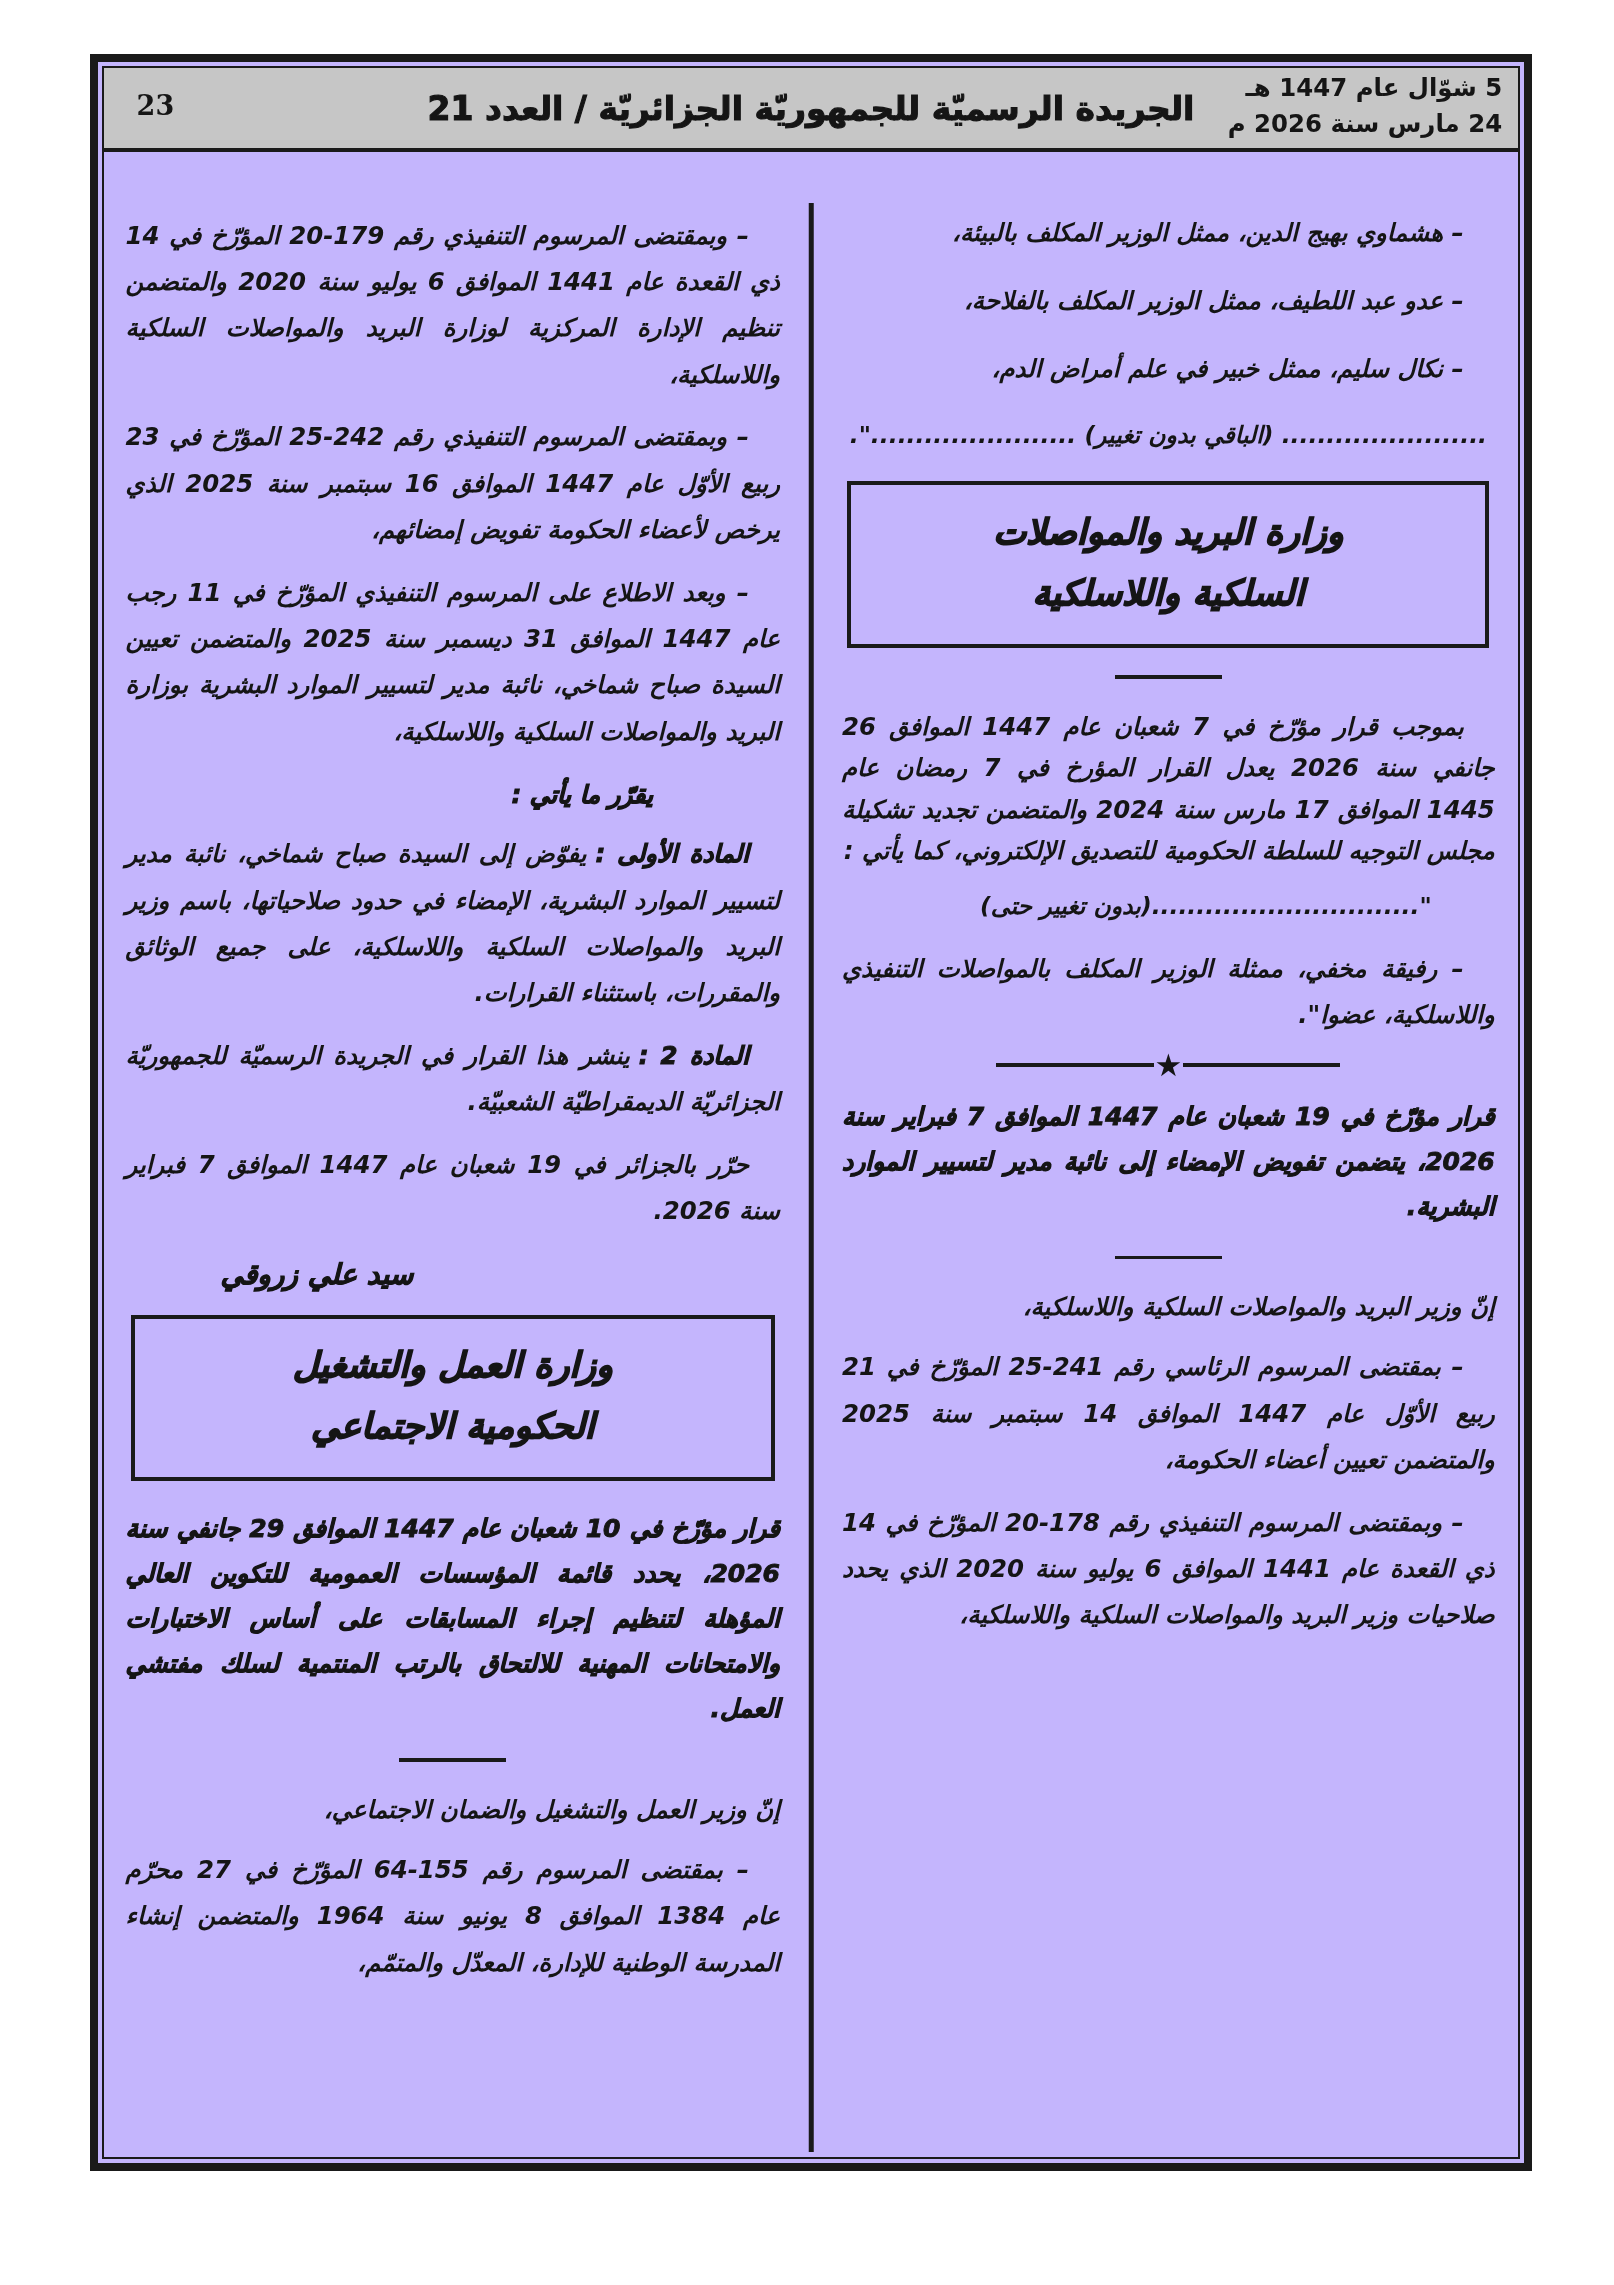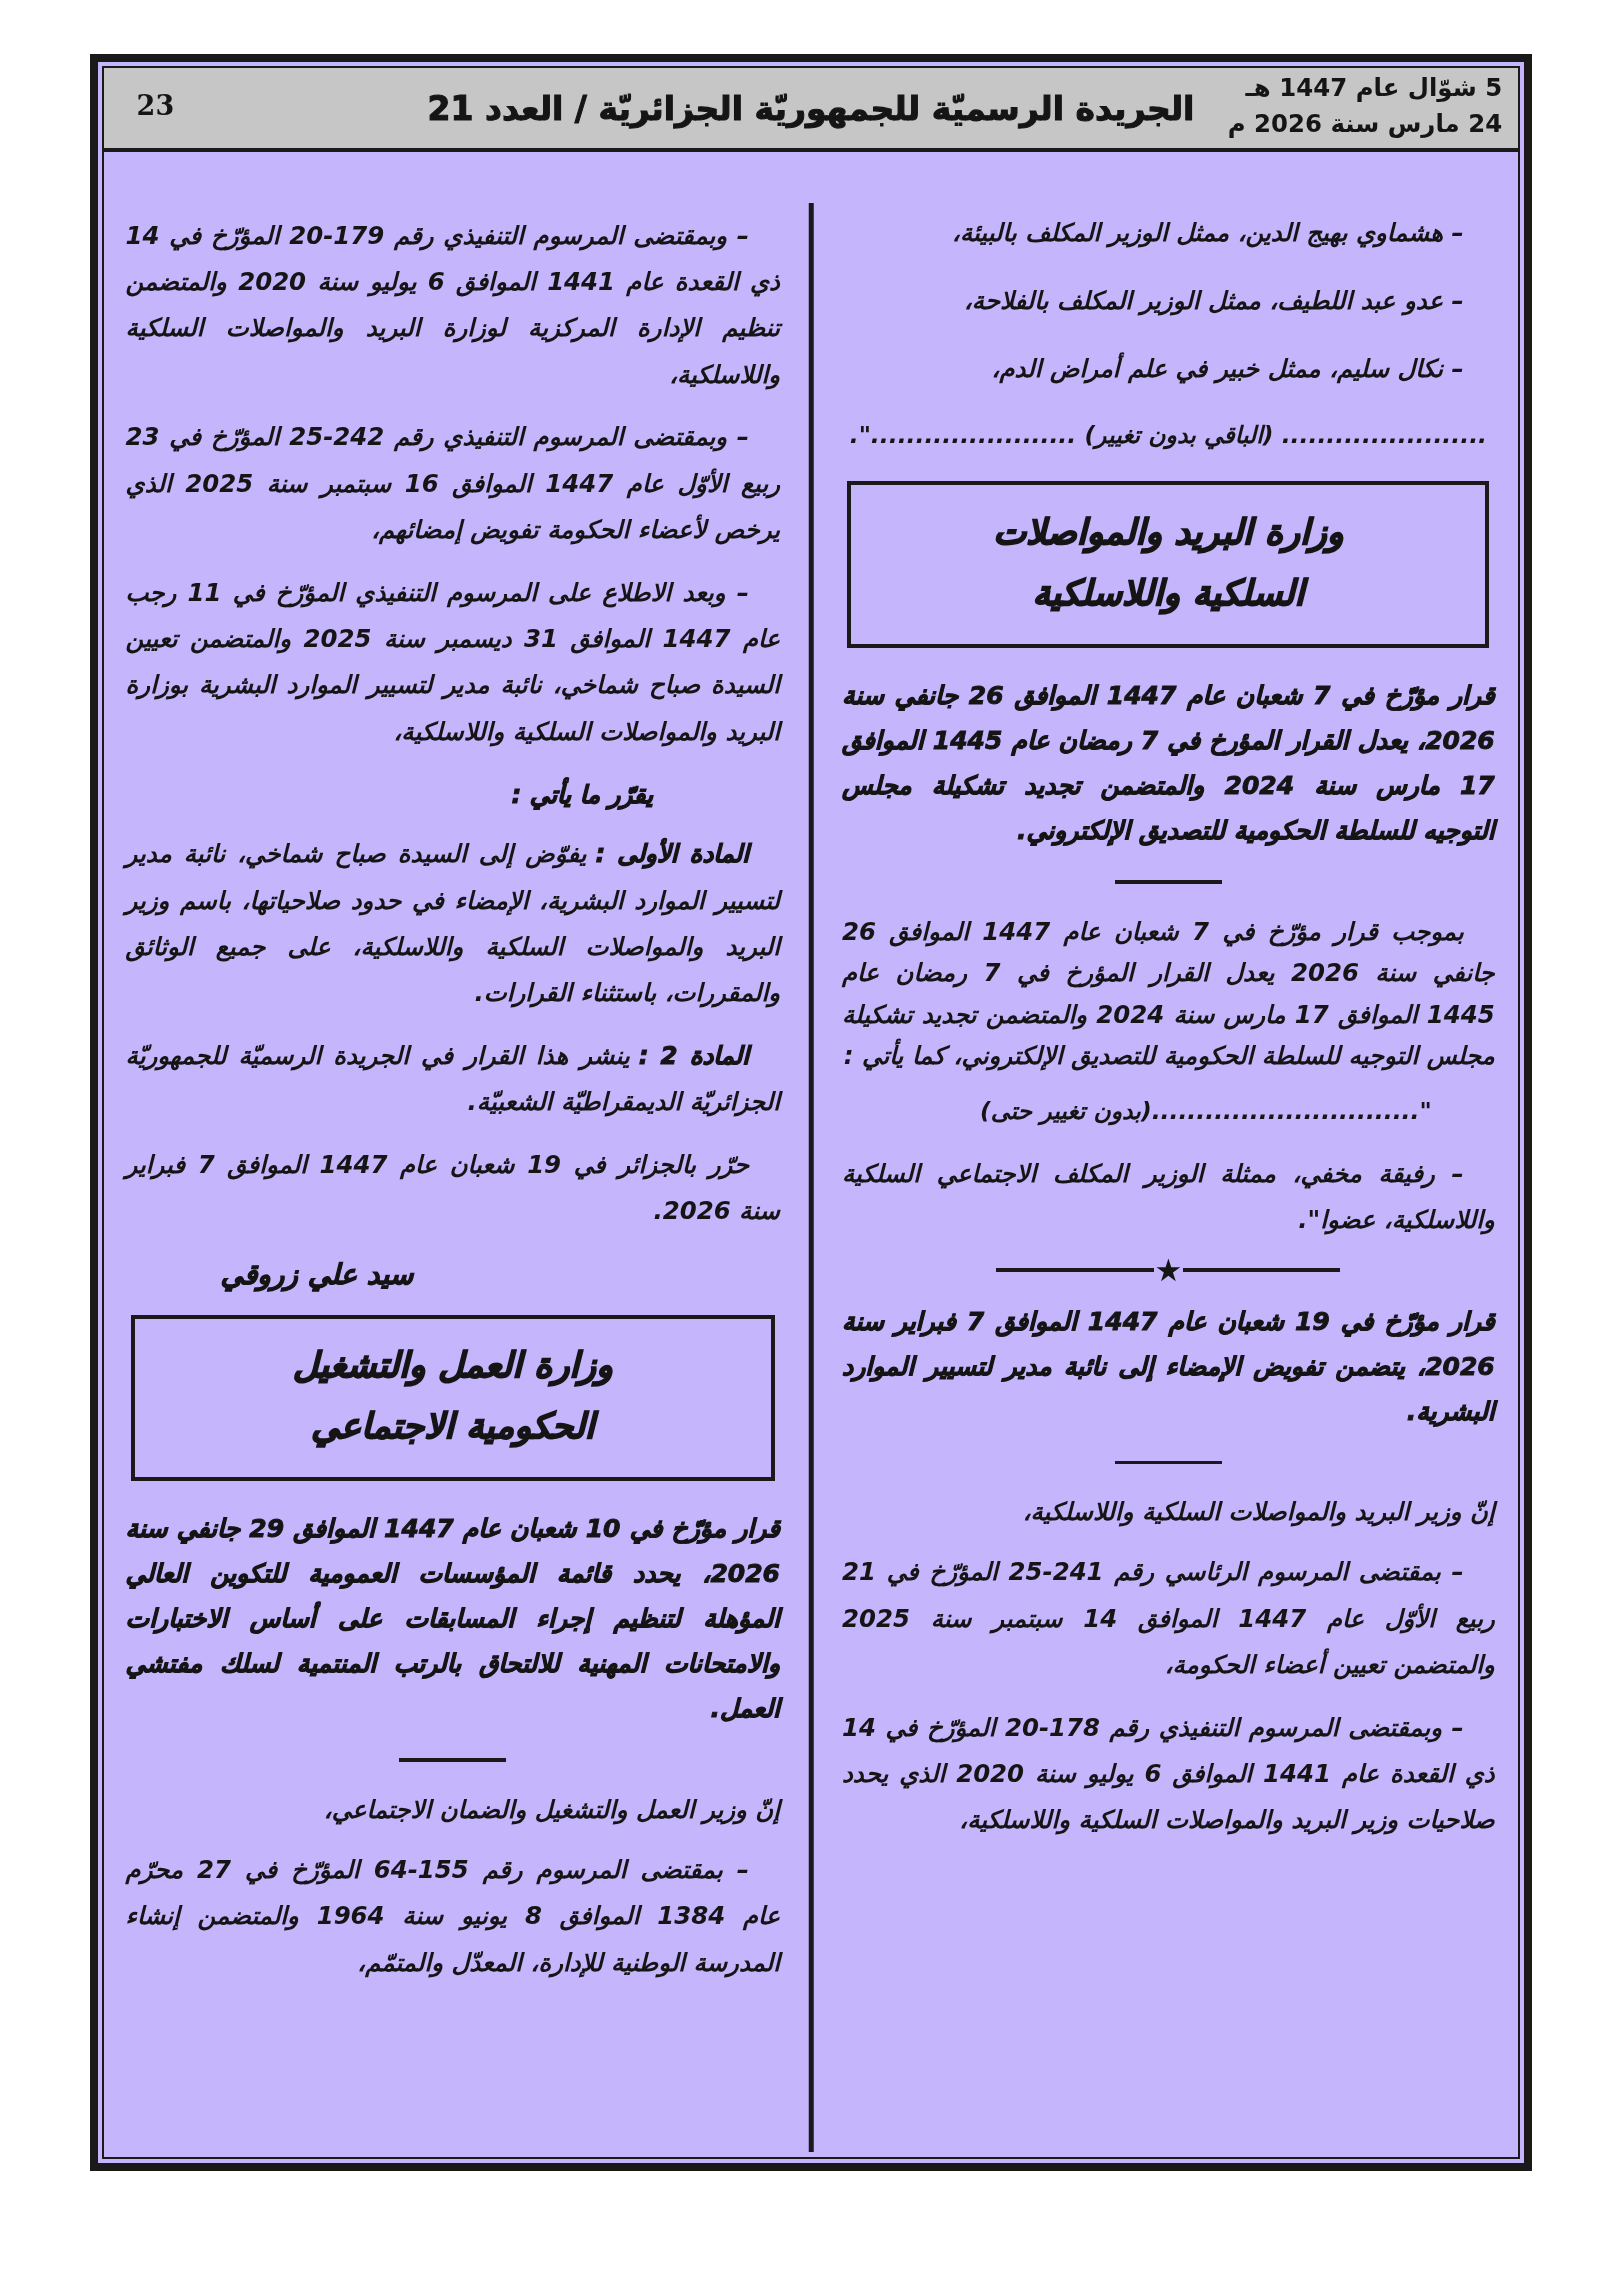--- a/index.html
+++ b/index.html
@@ -110,29 +110,28 @@
           <p class="p single ind">– هشماوي بهيج الدين، ممثل الوزير المكلف بالبيئة،</p>
           <p class="p single ind">– عدو عبد اللطيف، ممثل الوزير المكلف بالفلاحة،</p>
           <p class="p single ind">– نكال سليم، ممثل خبير في علم أمراض الدم،</p>
           <p class="dots-left">....................... (الباقي بدون تغيير) .......................".</p>
 
           <div class="mbox">
             <div class="mbox-line">وزارة البريد والمواصلات</div>
             <div class="mbox-line">السلكية واللاسلكية</div>
           </div>
 
-          <p class="lead">قرار مؤرّخ في 7 شعبان عام 1447 الموافق 26 جانفي سنة 2026، يعدل القرار المؤرخ في 7 رمضان عام 1445 الموافق 17 مارس سنة 2024 والمتضمن تجديد تشكيلة مجلس التوجيه للسلطة الحكومية للتصديق الإلكتروني.</p>
 
           <div class="hr-s"></div>
 
           <p class="p lh-n ind">بموجب قرار مؤرّخ في 7 شعبان عام 1447 الموافق 26 جانفي سنة 2026 يعدل القرار المؤرخ في 7 رمضان عام 1445 الموافق 17 مارس سنة 2024 والمتضمن تجديد تشكيلة مجلس التوجيه للسلطة الحكومية للتصديق الإلكتروني، كما يأتي :</p>
 
           <p class="dots-right">"..............................(بدون تغيير حتى)</p>
 
-          <p class="p lh-m ind">– رفيقة مخفي، ممثلة الوزير المكلف الاجتماعي السلكية واللاسلكية، عضوا".</p>
+          <p class="p lh-m ind">– رفيقة مخفي، ممثلة الوزير المكلف بالمواصلات التنفيذي واللاسلكية، عضوا".</p>
 
           <div class="hr-star">
             <span class="star-glyph">★</span>
           </div>
 
           <p class="lead">قرار مؤرّخ في 19 شعبان عام 1447 الموافق 7 فبراير سنة 2026، يتضمن تفويض الإمضاء إلى نائبة مدير لتسيير الموارد البشرية.</p>
 
           <div class="hr-s"></div>
 
           <p class="p lh-n">إنّ وزير البريد والمواصلات السلكية واللاسلكية،</p>

